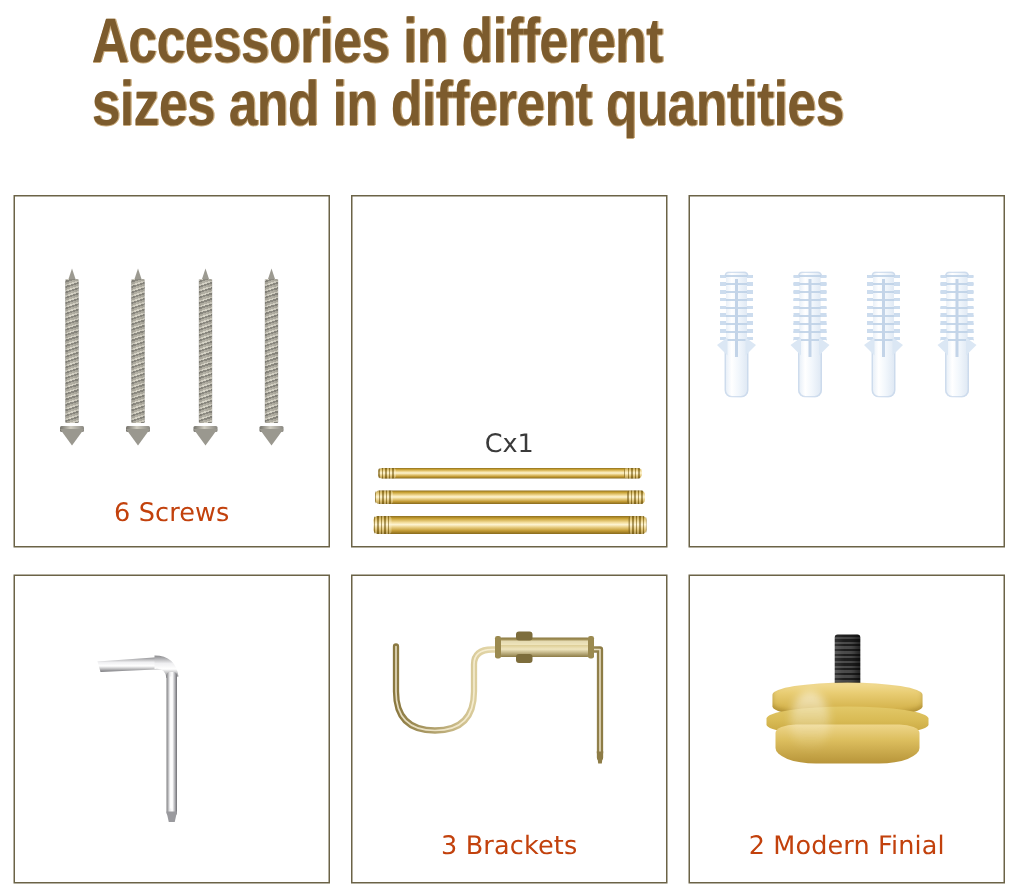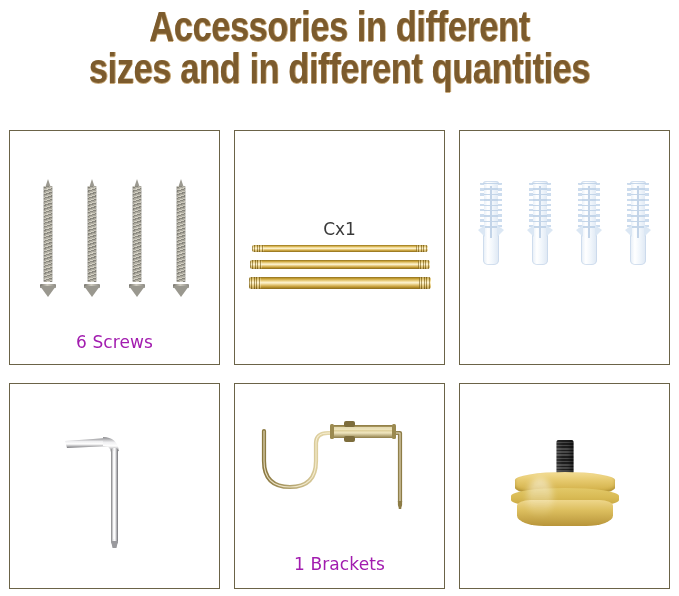--- a/index.html
+++ b/index.html
@@ -12,21 +12,20 @@
     height: 596px;
     font-family: "Liberation Sans", sans-serif;
     overflow: hidden;
     position: relative;
   }
 
   
   .title-block {
     width: 679px;
     padding-top: 6px;
-    text-align: center;
   }
   .title-line {
     font-family: "Liberation Sans Narrow", "Liberation Sans", sans-serif;
     font-weight: bold;
     color: #7c5b2d;
     letter-spacing: -0.5px;
     line-height: 1.02;
     transform: scaleX(0.82);
     transform-origin: center center;
     white-space: nowrap;
@@ -56,21 +55,21 @@
     flex-direction: column;
     overflow: hidden;
   }
   .panel-art {
     flex: 1 1 auto;
     position: relative;
   }
   .panel-caption {
     font-family: "DejaVu Sans", sans-serif;
     font-size: 17px;
-    color: #a21caf;
+    color: #c2410c;
     text-align: center;
     padding-bottom: 12px;
     letter-spacing: 0.1px;
   }
   .panel-caption.small-pad { padding-bottom: 14px; }
 
   
   .screws-row {
     position: absolute;
     left: 0; right: 0;
@@ -141,21 +140,21 @@
     border-radius: 1px;
   }
 
   
   .rods-wrap {
     position: absolute;
     inset: 0;
     padding: 20px 8px 0 8px;
     display: flex;
     flex-direction: column;
-    justify-content: center;
+    justify-content: flex-end;
   }
   .rod-group { margin-bottom: 8px; }
   .rod-label {
     font-family: "DejaVu Sans", sans-serif;
     font-size: 17px;
     color: #3a3a3a;
     text-align: center;
     margin-bottom: 6px;
   }
   .rod {
@@ -531,30 +530,31 @@
           <rect x="94" y="12" width="11" height="6" rx="2" fill="#7d6d3c"></rect>
           <rect x="94" y="27" width="11" height="6" rx="2" fill="#7d6d3c"></rect>
 
           <rect x="80" y="15" width="4" height="15" rx="1.5" fill="#9b8a50"></rect>
           <rect x="142" y="15" width="4" height="15" rx="1.5" fill="#9b8a50"></rect>
 
           <path d="M147.8,92 L152.2,92 L151.2,100 L148.8,100 Z" fill="#8d7c46"></path>
         </svg>
       </div>
     </div>
-    <div class="panel-caption small-pad">1 Brackets</div>
+    <div class="panel-caption small-pad">3 Brackets</div>
   </div>
 
   <div class="panel">
     <div class="panel-art">
       <div class="finial-wrap">
         <div class="finial">
           <div class="post"></div>
           <div class="disc-top"></div>
           <div class="disc-mid"></div>
           <div class="disc-bot"></div>
           <div class="sheen"></div>
         </div>
       </div>
     </div>
+    <div class="panel-caption small-pad">2 Modern Finial</div>
   </div>
 
 </div>
 
 </body></html>

